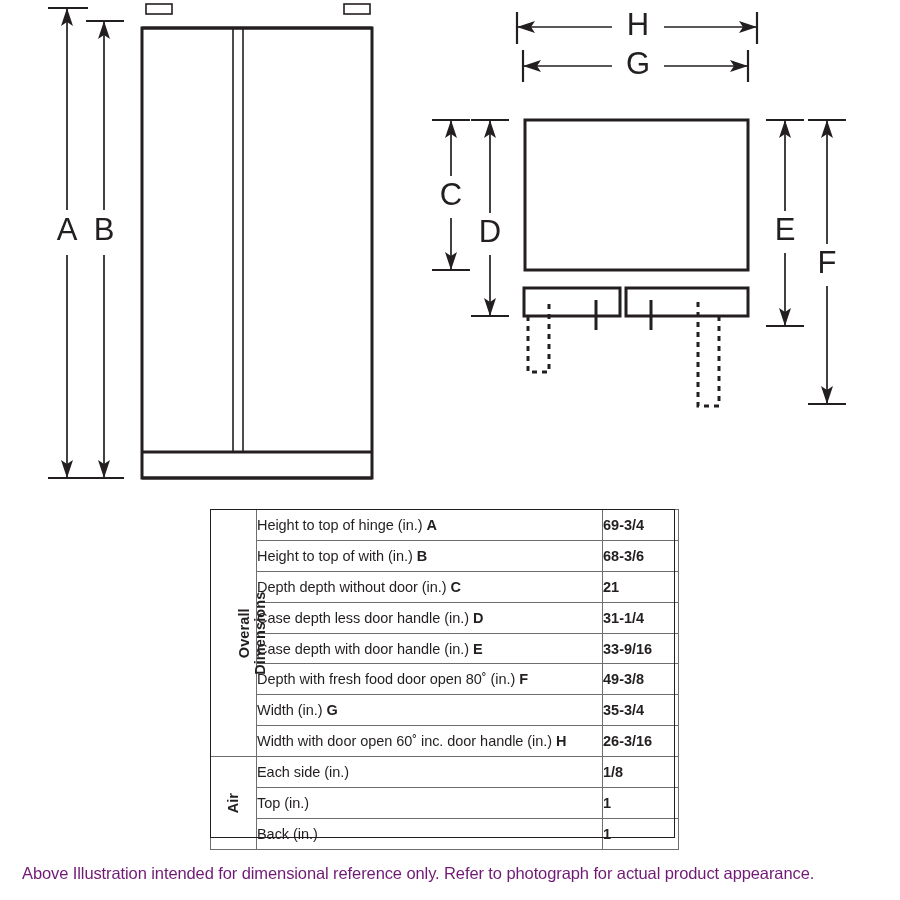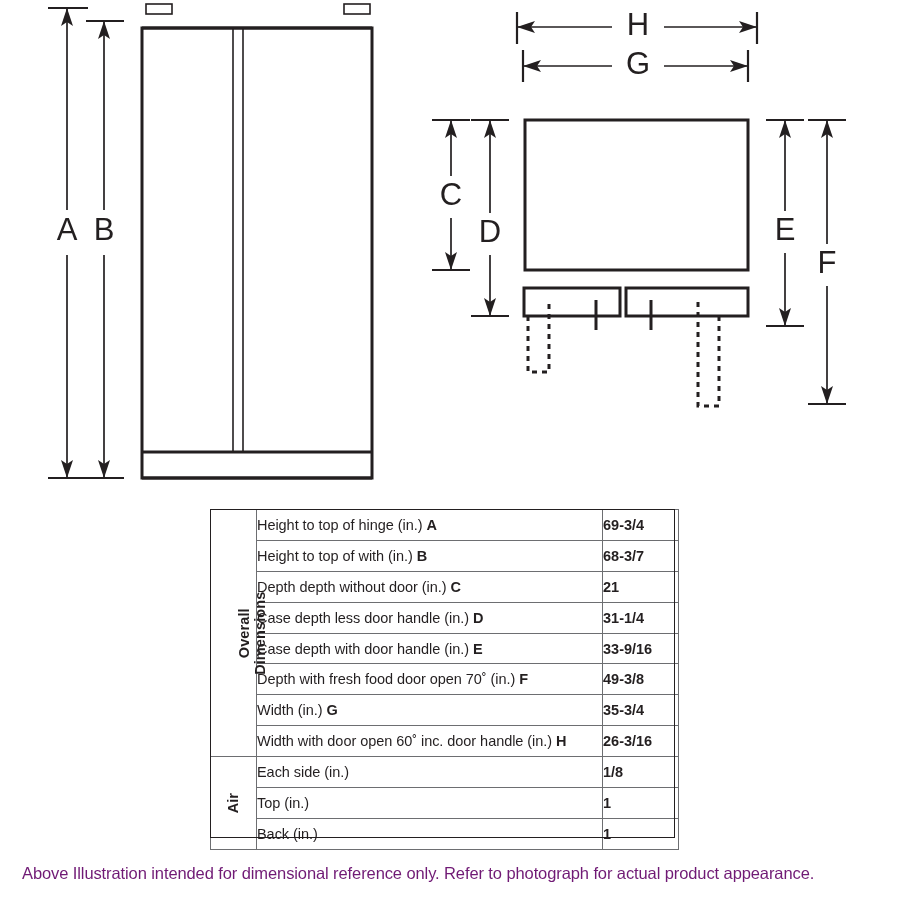--- a/index.html
+++ b/index.html
@@ -223,36 +223,36 @@
   <div id="dim-table-wrap">
     <table class="dim-table">
       <tbody id="dim-table-body">
           <tr class="row-h">
             <td class="group-cell" rowspan="8"><span class="rot-label"><div>Overall</div><div>Dimensions</div></span></td>
             <td class="desc-cell"><span>Height to top of hinge (in.)</span> <span class="code">A</span></td>
             <td class="value-cell">69-3/4</td>
           </tr>
           <tr class="row-h">
             <td class="desc-cell"><span>Height to top of with (in.)</span> <span class="code">B</span></td>
-            <td class="value-cell">68-3/7</td>
+            <td class="value-cell">68-3/6</td>
           </tr>
           <tr class="row-h">
             <td class="desc-cell"><span>Depth depth without door (in.)</span> <span class="code">C</span></td>
             <td class="value-cell">21</td>
           </tr>
           <tr class="row-h">
             <td class="desc-cell"><span>Case depth less door handle (in.)</span> <span class="code">D</span></td>
             <td class="value-cell">31-1/4</td>
           </tr>
           <tr class="row-h">
             <td class="desc-cell"><span>Case depth with door handle (in.)</span> <span class="code">E</span></td>
             <td class="value-cell">33-9/16</td>
           </tr>
           <tr class="row-h">
-            <td class="desc-cell"><span>Depth with fresh food door open 70˚ (in.)</span> <span class="code">F</span></td>
+            <td class="desc-cell"><span>Depth with fresh food door open 80˚ (in.)</span> <span class="code">F</span></td>
             <td class="value-cell">49-3/8</td>
           </tr>
           <tr class="row-h">
             <td class="desc-cell"><span>Width (in.)</span> <span class="code">G</span></td>
             <td class="value-cell">35-3/4</td>
           </tr>
           <tr class="row-h">
             <td class="desc-cell"><span>Width with door open 60˚ inc. door handle (in.)</span> <span class="code">H</span></td>
             <td class="value-cell">26-3/16</td>
           </tr>

